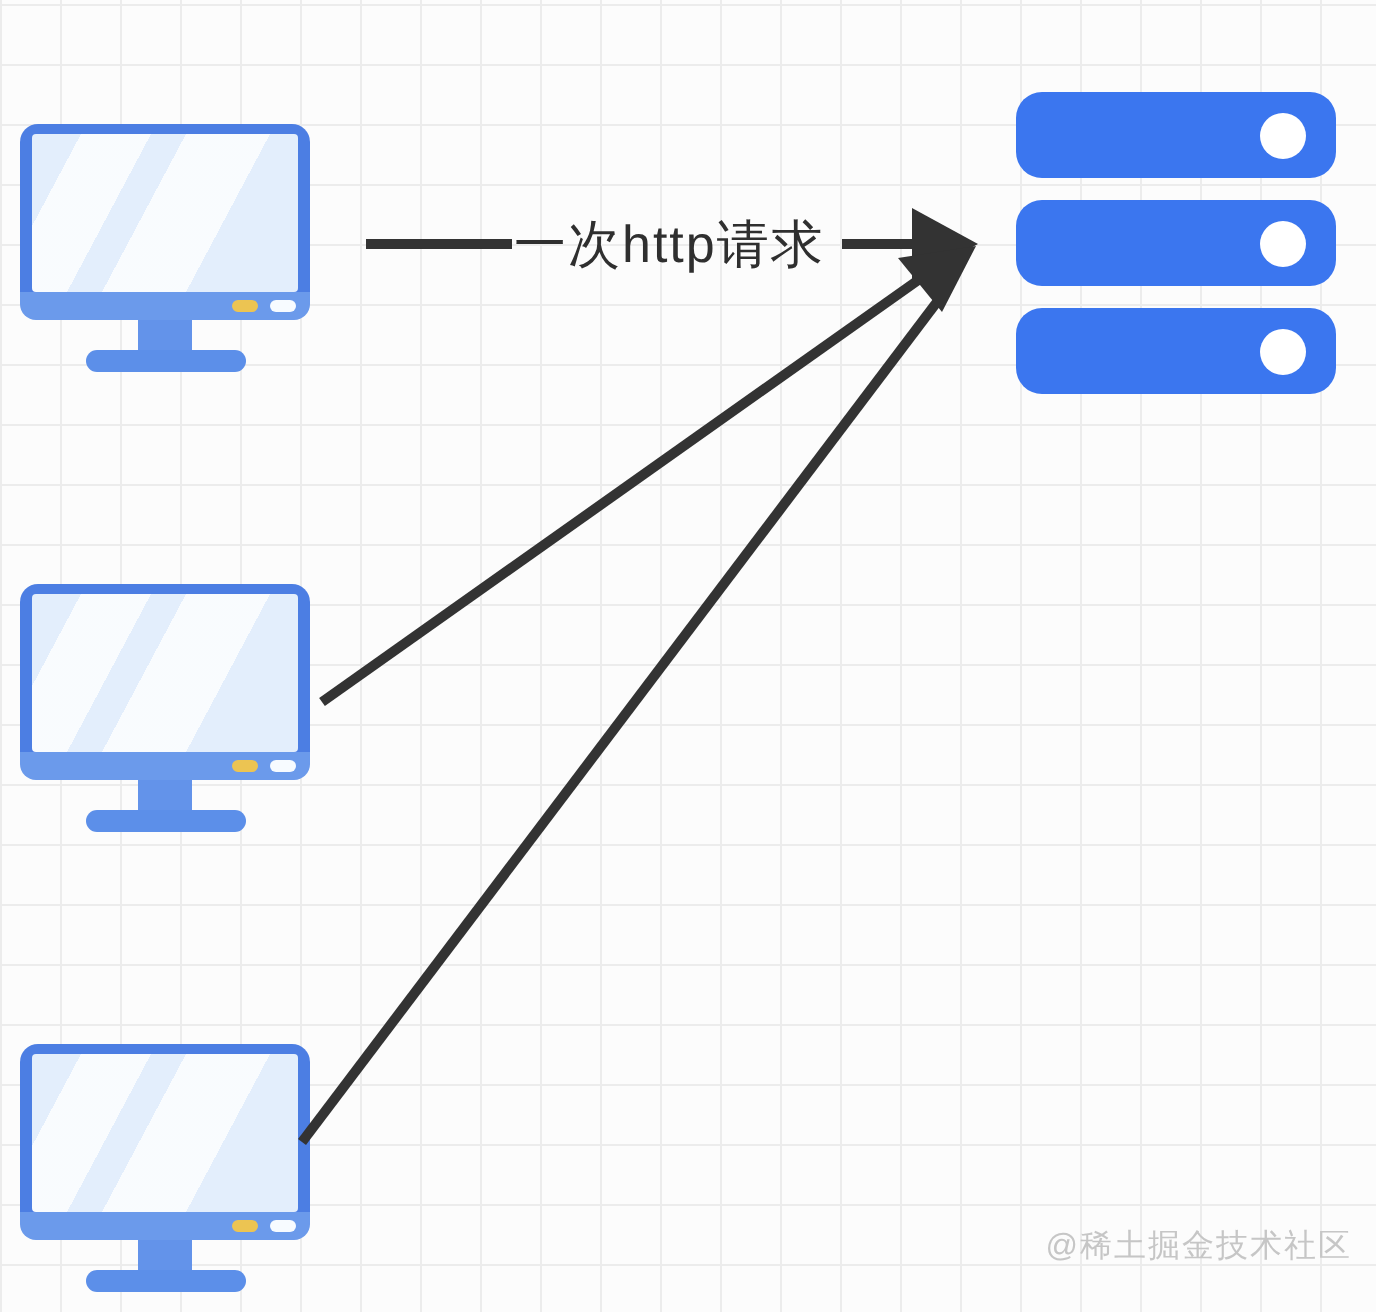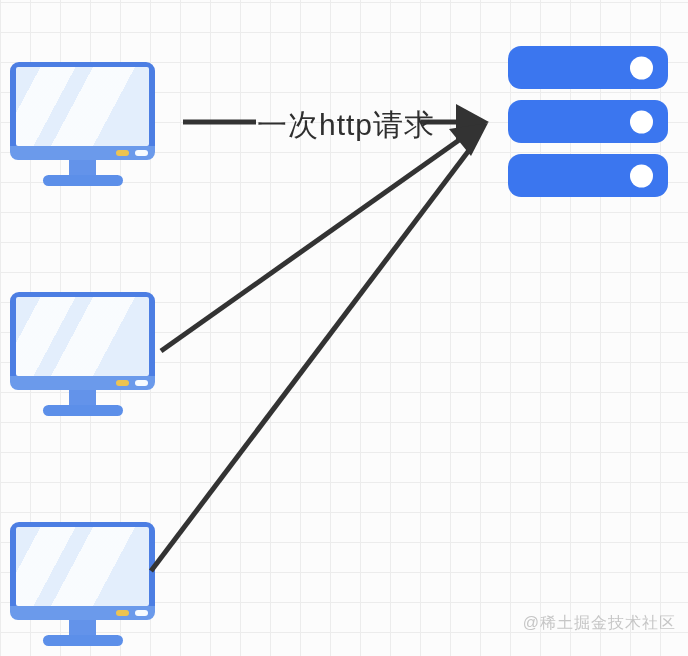--- a/index.html
+++ b/index.html
@@ -66,21 +66,21 @@
   }
 
   
   .arrows{position:absolute;left:0;top:0;pointer-events:none;}
   .arrows line{stroke:#333333;stroke-width:5;}
   .arrows polygon{fill:#333333;}
 
   
   .arrow-label{
     position:absolute;left:257px;top:105px;
-    font-size:30px;color:#2f2f2f;letter-spacing:1px;white-space:nowrap;
+    font-size:26px;color:#2f2f2f;letter-spacing:1px;white-space:nowrap;
   }
 
   
   .watermark{
     position:absolute;right:12px;top:613px;
     font-size:16px;color:#c6c6c6;letter-spacing:1px;white-space:nowrap;
   }
 </style>
 </head>
 <body>

